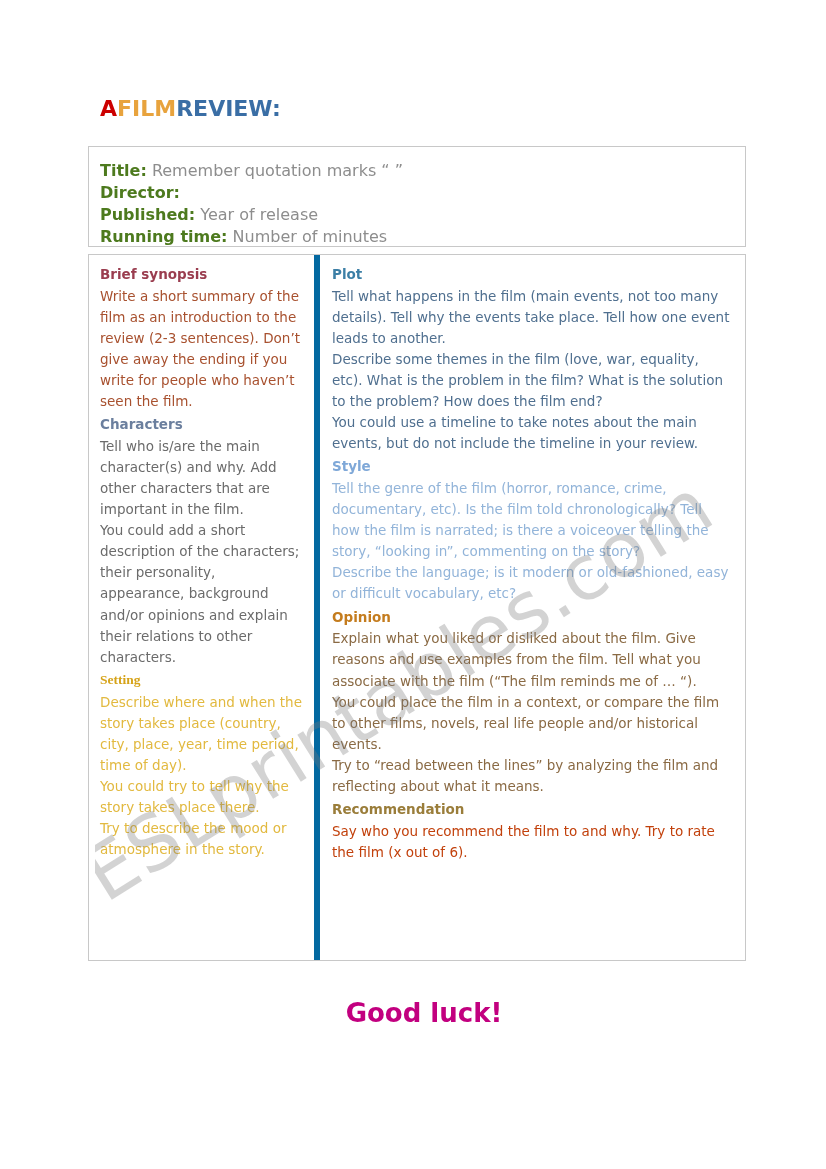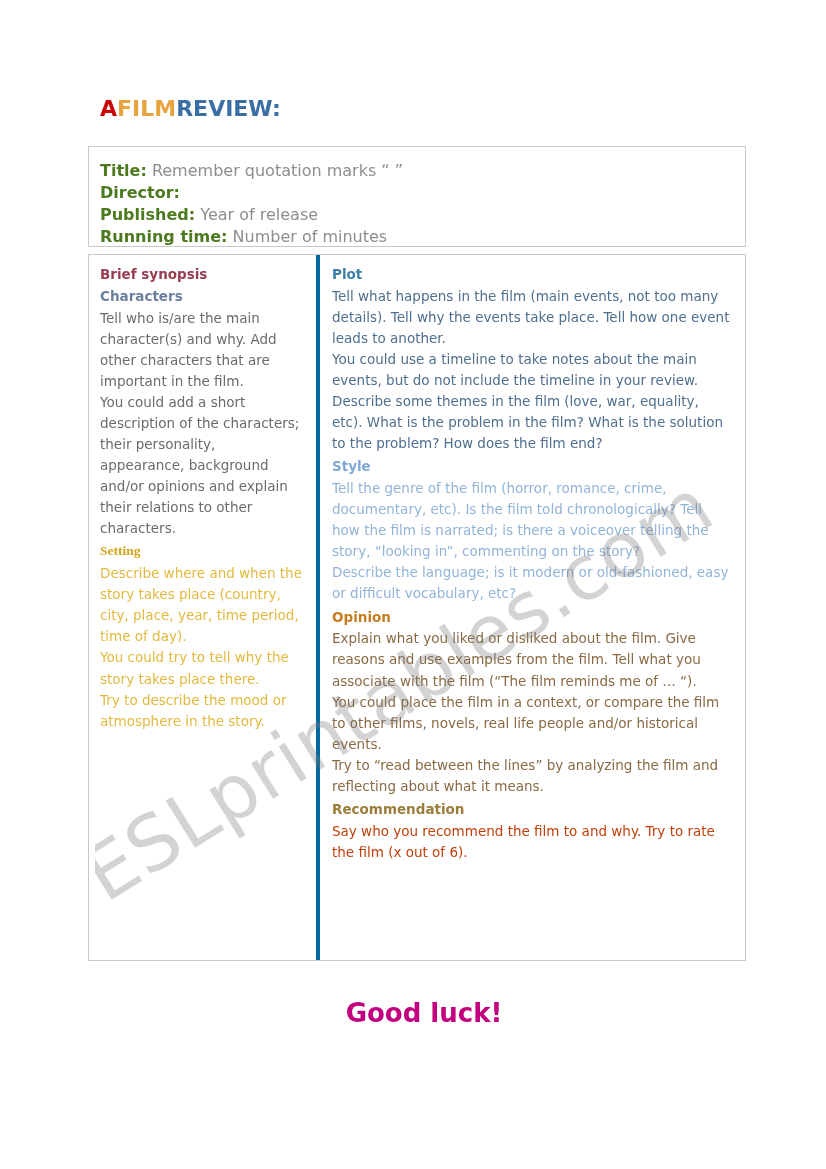--- a/index.html
+++ b/index.html
@@ -72,21 +72,21 @@
     width: 658px;
     height: 707px;
     border: 1px solid #c8c8c8;
     box-sizing: border-box;
     background: transparent;
     display: flex;
   }
   .col-left {
     width: 231px;
     box-sizing: border-box;
-    border-right: 4px solid #0369a1;
+    border-right: 6px solid #0369a1;
     padding: 9px 12px 0 11px;
   }
   .col-right {
     flex: 1;
     box-sizing: border-box;
     padding: 9px 12px 0 12px;
   }
 
   .sec-head {
     font-size: 13.5px;
@@ -182,20 +182,23 @@
       <span class="val">Number of minutes</span>
     </div>
   </div>
 
   <div class="grid-box">
 
     <div class="col-left">
 
       <div class="c-synopsis">
         <div class="sec-head">Brief synopsis</div>
+        <div class="sec-body">
+          <p>Write a short summary of the film as an introduction to the review (2-3 sentences). Don’t give away the ending if you write for people who haven’t seen the film.</p>
+        </div>
       </div>
 
       <div class="c-characters">
         <div class="sec-head">Characters</div>
         <div class="sec-body">
           <p>Tell who is/are the main character(s) and why. Add other characters that are important in the film.</p>
           <p>You could add a short description of the characters; their personality, appearance, background and/or opinions and explain their relations to other characters.</p>
         </div>
       </div>
 
@@ -209,22 +212,22 @@
       </div>
 
     </div>
 
     <div class="col-right">
 
       <div class="c-plot">
         <div class="sec-head">Plot</div>
         <div class="sec-body">
           <p>Tell what happens in the film (main events, not too many details). Tell why the events take place. Tell how one event leads to another.</p>
+          <p>Describe some themes in the film (love, war, equality, etc). What is the problem in the film? What is the solution to the problem? How does the film end?</p>
           <p>You could use a timeline to take notes about the main events, but do not include the timeline in your review.</p>
-          <p>Describe some themes in the film (love, war, equality, etc). What is the problem in the film? What is the solution to the problem? How does the film end?</p>
         </div>
       </div>
 
       <div class="c-style">
         <div class="sec-head">Style</div>
         <div class="sec-body">
           <p>Tell the genre of the film (horror, romance, crime, documentary, etc). Is the film told chronologically? Tell how the film is narrated; is there a voiceover telling the story, “looking in”, commenting on the story?</p>
           <p>Describe the language; is it modern or old-fashioned, easy or difficult vocabulary, etc?</p>
         </div>
       </div>

